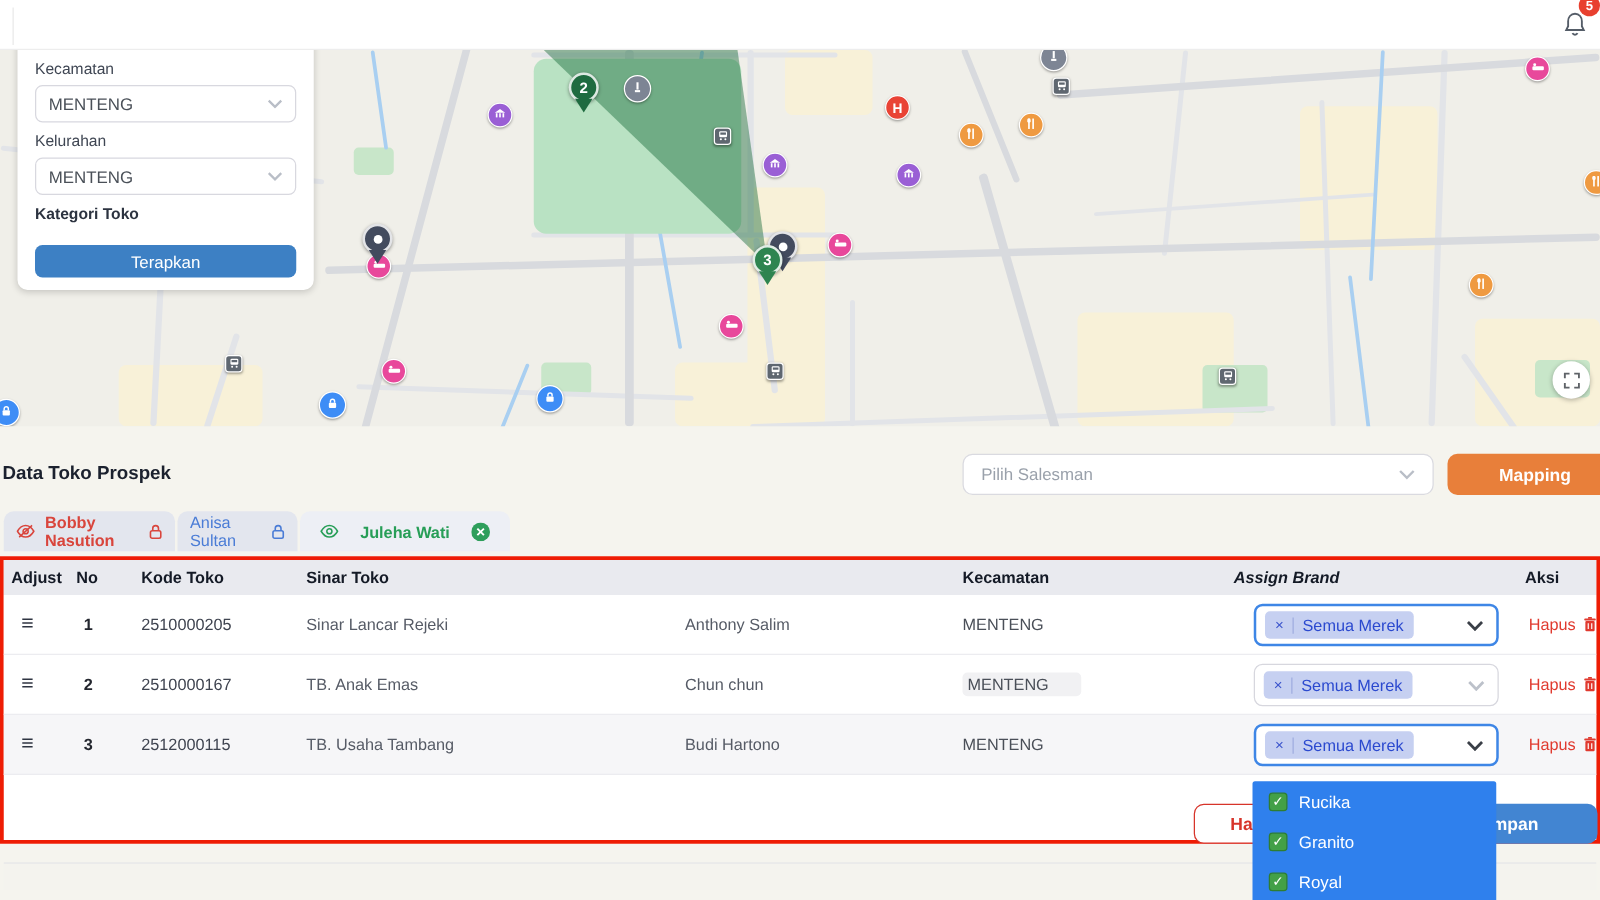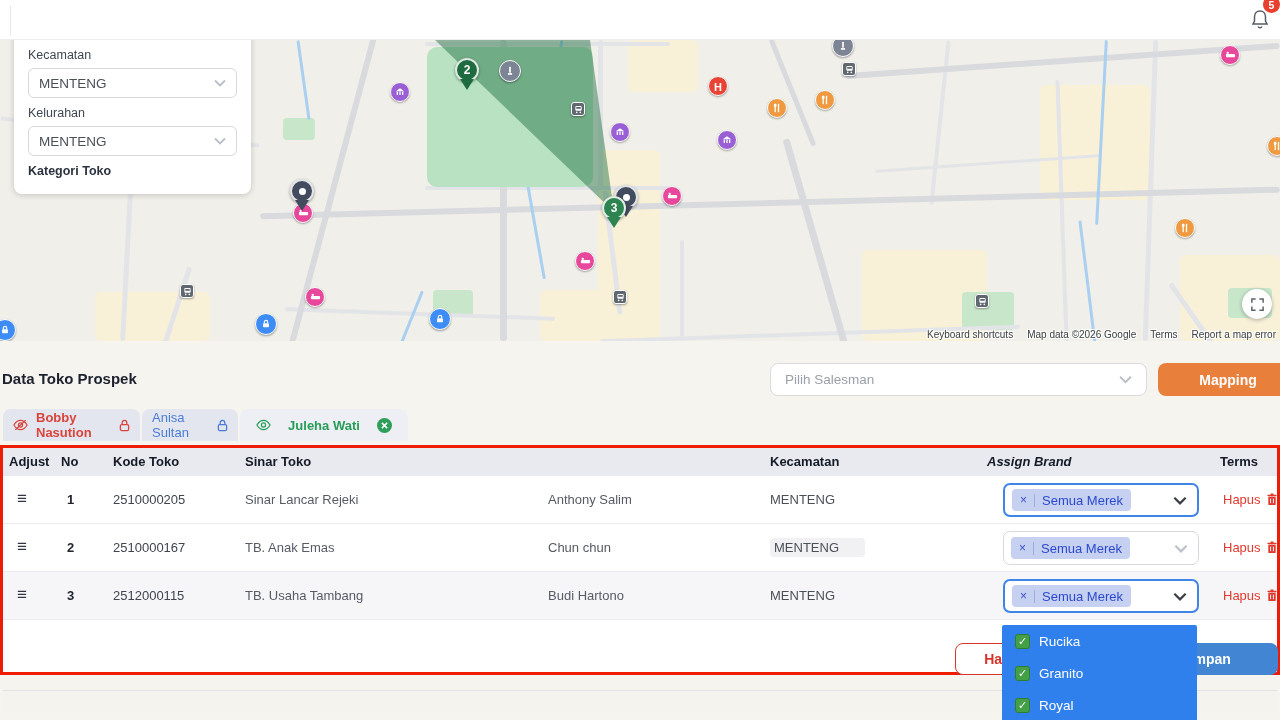--- a/index.html
+++ b/index.html
@@ -425,30 +425,25 @@
           </svg>
       </div>
       <div class="f-label">Kelurahan</div>
       <div class="f-select">
         <span>MENTENG</span>
         <svg class="chev" viewBox="0 0 12 8" width="12" height="8">
             <path d="M1 1.5 L6 6.5 L11 1.5" fill="none" stroke="currentColor" stroke-width="1.8"></path>
           </svg>
       </div>
       <div class="f-label bold">Kategori Toko</div>
+      <button class="f-apply">Terapkan</button>
     </div>
 
     <div class="glogo">
       <span class="glogo-ch" style="color: rgb(66, 133, 244);"></span><span class="glogo-ch" style="color: rgb(234, 67, 53);"></span><span class="glogo-ch" style="color: rgb(251, 188, 5);"></span><span class="glogo-ch" style="color: rgb(66, 133, 244);"></span><span class="glogo-ch" style="color: rgb(52, 168, 83);"></span><span class="glogo-ch" style="color: rgb(234, 67, 53);"></span>
-    </div>
-    <div class="attrib">
-      <span>Keyboard shortcuts</span>
-      <span>Map data ©2026 Google</span>
-      <span>Terms</span>
-      <span>Report a map error</span>
     </div>
     <div class="expand-btn">
       <svg viewBox="0 0 16 16" width="15" height="15" stroke="#5f6368" stroke-width="1.6" fill="none">
           <path d="M6 2 H2 V6 M10 2 H14 V6 M6 14 H2 V10 M10 14 H14 V10"></path>
         </svg>
     </div>
   </div>
 
   <div class="section-title">Data Toko Prospek</div>
   <div class="salesman-select">
@@ -505,21 +500,21 @@
 
   <div class="red-box">
     <div class="thead">
       <span class="th th-adjust">Adjust</span>
       <span class="th th-no">No</span>
       <span class="th th-kode">Kode Toko</span>
       <span class="th th-ntoko">Sinar Toko</span>
       <span class="th th-nkontak">Nama Kontak</span>
       <span class="th th-kec">Kecamatan</span>
       <span class="th th-brand">Assign Brand</span>
-      <span class="th th-aksi">Terms</span>
+      <span class="th th-aksi">Aksi</span>
     </div>
 
     <div class="trow" style="top: 28px;">
         <span class="cell drag">≡</span>
         <span class="cell c-no">1</span>
         <span class="cell c-kode">2510000205</span>
         <span class="cell c-ntoko">Sinar Lancar Rejeki</span>
         <span class="cell c-nkontak">Anthony Salim</span>
         <span class="cell c-kec">MENTENG</span>
         <div class="brand-select sel-focused">

